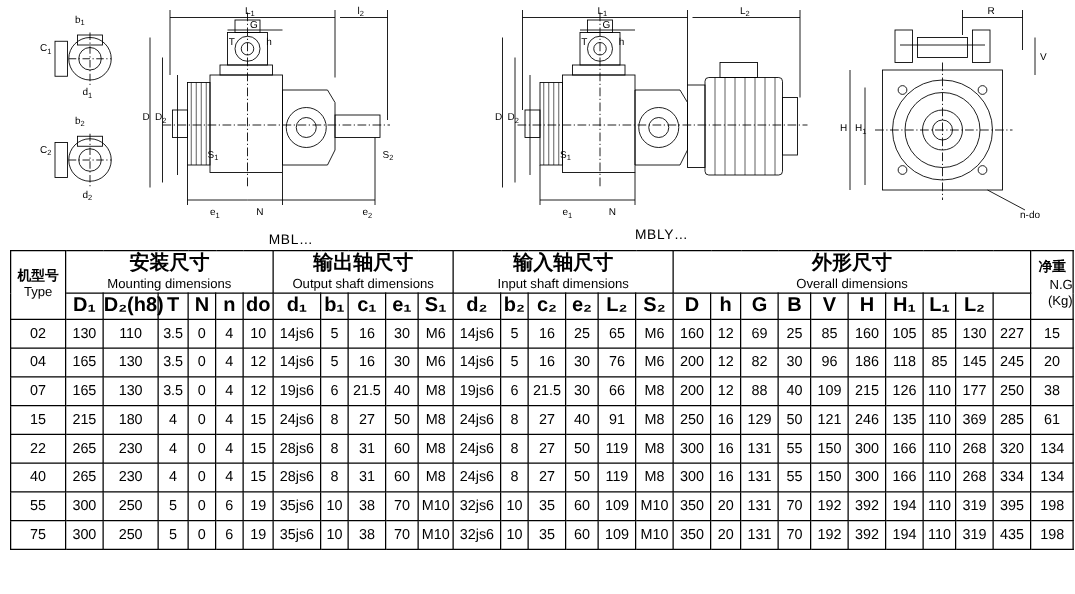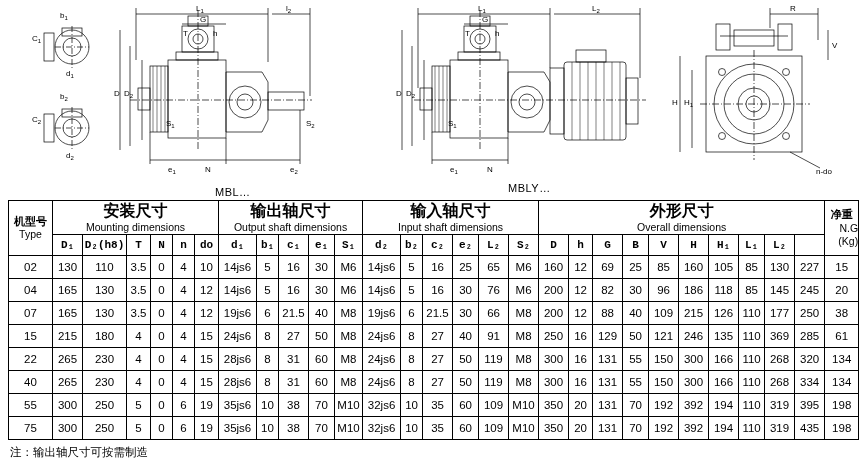--- a/index.html
+++ b/index.html
@@ -11,21 +11,21 @@
   .dwg{position:absolute;top:0;height:180px;}
   .dwg svg{display:block;}
   .capt{position:absolute;font-size:11px;letter-spacing:.5px;}
 
   
   table{border-collapse:collapse;table-layout:fixed;margin:0 8px;width:844px;font-size:11px;}
   td,th{border:1px solid #000;text-align:center;vertical-align:middle;padding:0;font-weight:normal;}
   .hdr-grp{height:22px;font-size:12px;font-weight:bold;line-height:1.25;}
   .hdr-grp .cn{display:block;font-size:16px;}
   .hdr-grp .en{display:block;font-size:10.5px;font-weight:normal;}
-  .hdr-sub{height:20px;font-size:11px;font-weight:bold;font-family:Liberation Mono, monospace;}
+  .hdr-sub{height:20px;font-size:16px;font-weight:bold;}
   .type-cell{font-size:11px;font-weight:bold;line-height:1.3;}
   .type-cell .cn{display:block;}
   .type-cell .en{display:block;font-weight:normal;font-size:10.5px;}
   .ng-cell{font-size:11px;font-weight:bold;line-height:1.3;}
   .ng-cell .cn{display:block;}
   .ng-cell .en{display:block;font-weight:normal;font-size:10.5px;text-align:right;}
   tbody td{height:22px;font-size:11.5px;}
   .note{margin:5px 0 0 10px;font-size:11.5px;}
 </style>
 </head>
@@ -559,14 +559,13 @@
           <td>392</td>
           <td>194</td>
           <td>110</td>
           <td>319</td>
           <td>435</td>
           <td>198</td>
         </tr>
       </tbody>
   </table>
 
-  <div class="note">注：输出轴尺寸可按需制造</div>
 </div>
 
 </body></html>

